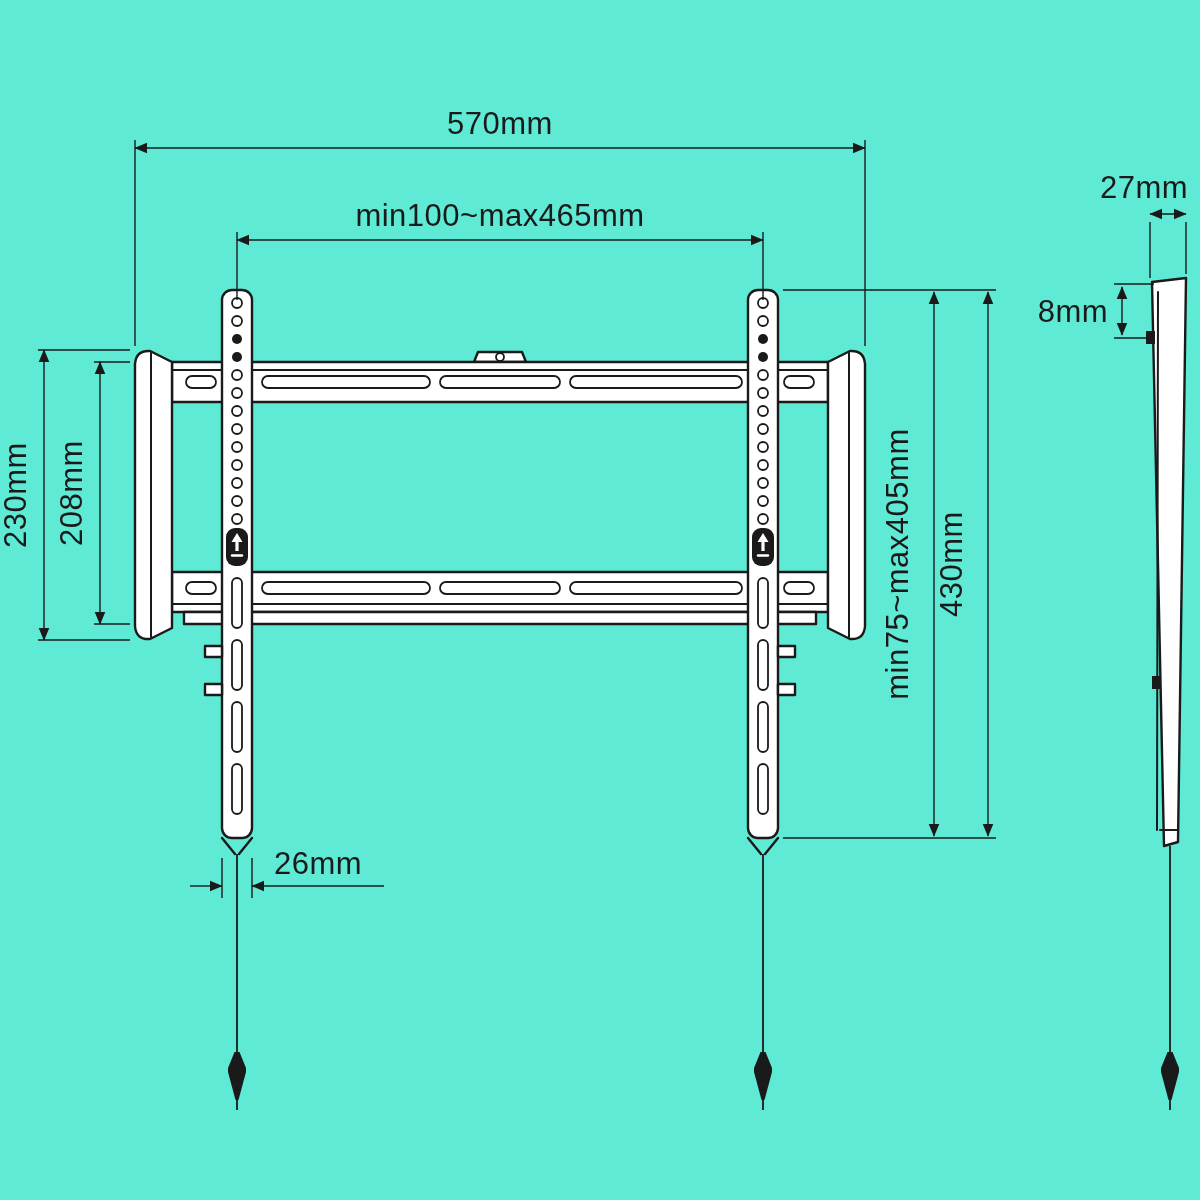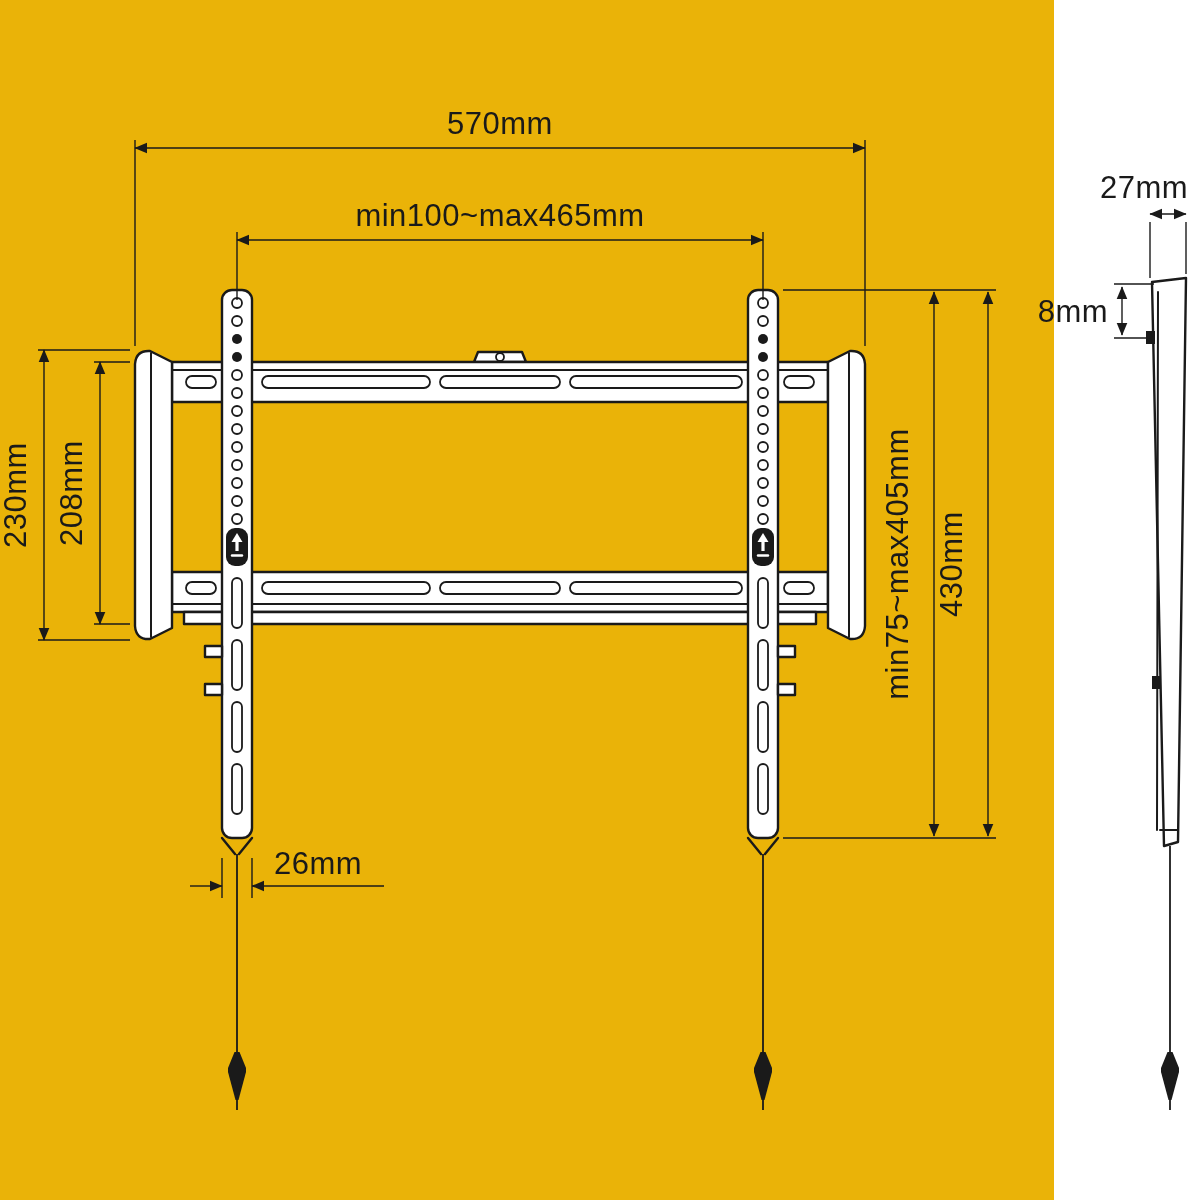--- a/index.html
+++ b/index.html
@@ -1,16 +1,16 @@
 <!DOCTYPE html>
 <html><head>
 <meta charset="utf-8">
 <style>
   html,body{margin:0;padding:0;background:#ffffff;width:1200px;height:1200px;overflow:hidden;}
-  .stage{position:relative;width:1054px;height:1200px;background:#eab308;}
+  .stage{position:relative;width:1200px;height:1200px;background:#5eead4;}
   svg{display:block;}
   .part{fill:#ffffff;stroke:#1a1a1a;stroke-width:2.4;stroke-linejoin:round;stroke-linecap:round;}
   .detail{fill:none;stroke:#1a1a1a;stroke-width:2;stroke-linecap:round;}
   .hole{fill:#ffffff;stroke:#1a1a1a;stroke-width:1.8;}
   .holefill{fill:#1a1a1a;stroke:none;}
   .black{fill:#1a1a1a;stroke:none;}
   .white{fill:#ffffff;stroke:none;}
   .dimline{stroke:#1a1a1a;stroke-width:1.4;fill:none;}
   .string{stroke:#1a1a1a;stroke-width:1.8;fill:none;}
   .dimtext{font-family:"Liberation Sans",sans-serif;font-size:31px;fill:#1a1a1a;text-anchor:middle;letter-spacing:0.5px;}

